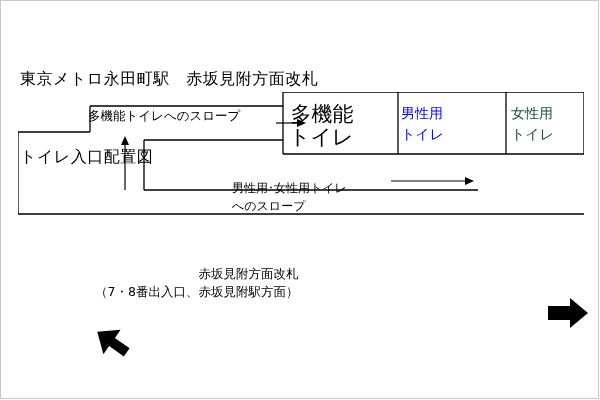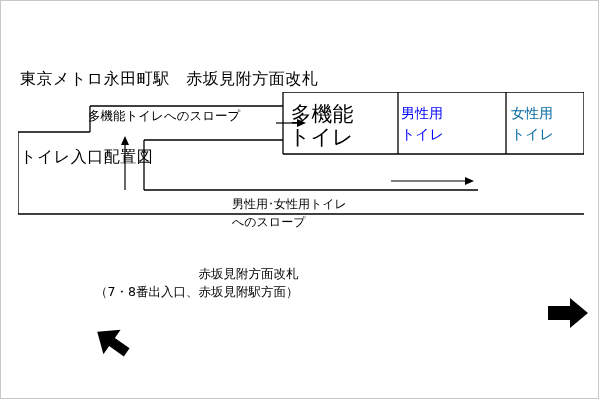--- a/index.html
+++ b/index.html
@@ -66,25 +66,25 @@
     top: 103px;
     font-size: 14px;
     line-height: 21px;
     color: #0000ff;
   }
   .lbl-women {
     left: 511px;
     top: 103px;
     font-size: 14px;
     line-height: 21px;
-    color: #0369a1;
+    color: #14532d;
   }
   .lbl-mw-slope {
     left: 232px;
-    top: 195px;
+    top: 179px;
     font-size: 12px;
     line-height: 18px;
   }
 
   
   .cap {
     position: absolute;
     font-size: 12.5px;
     line-height: 18px;
     white-space: pre;

